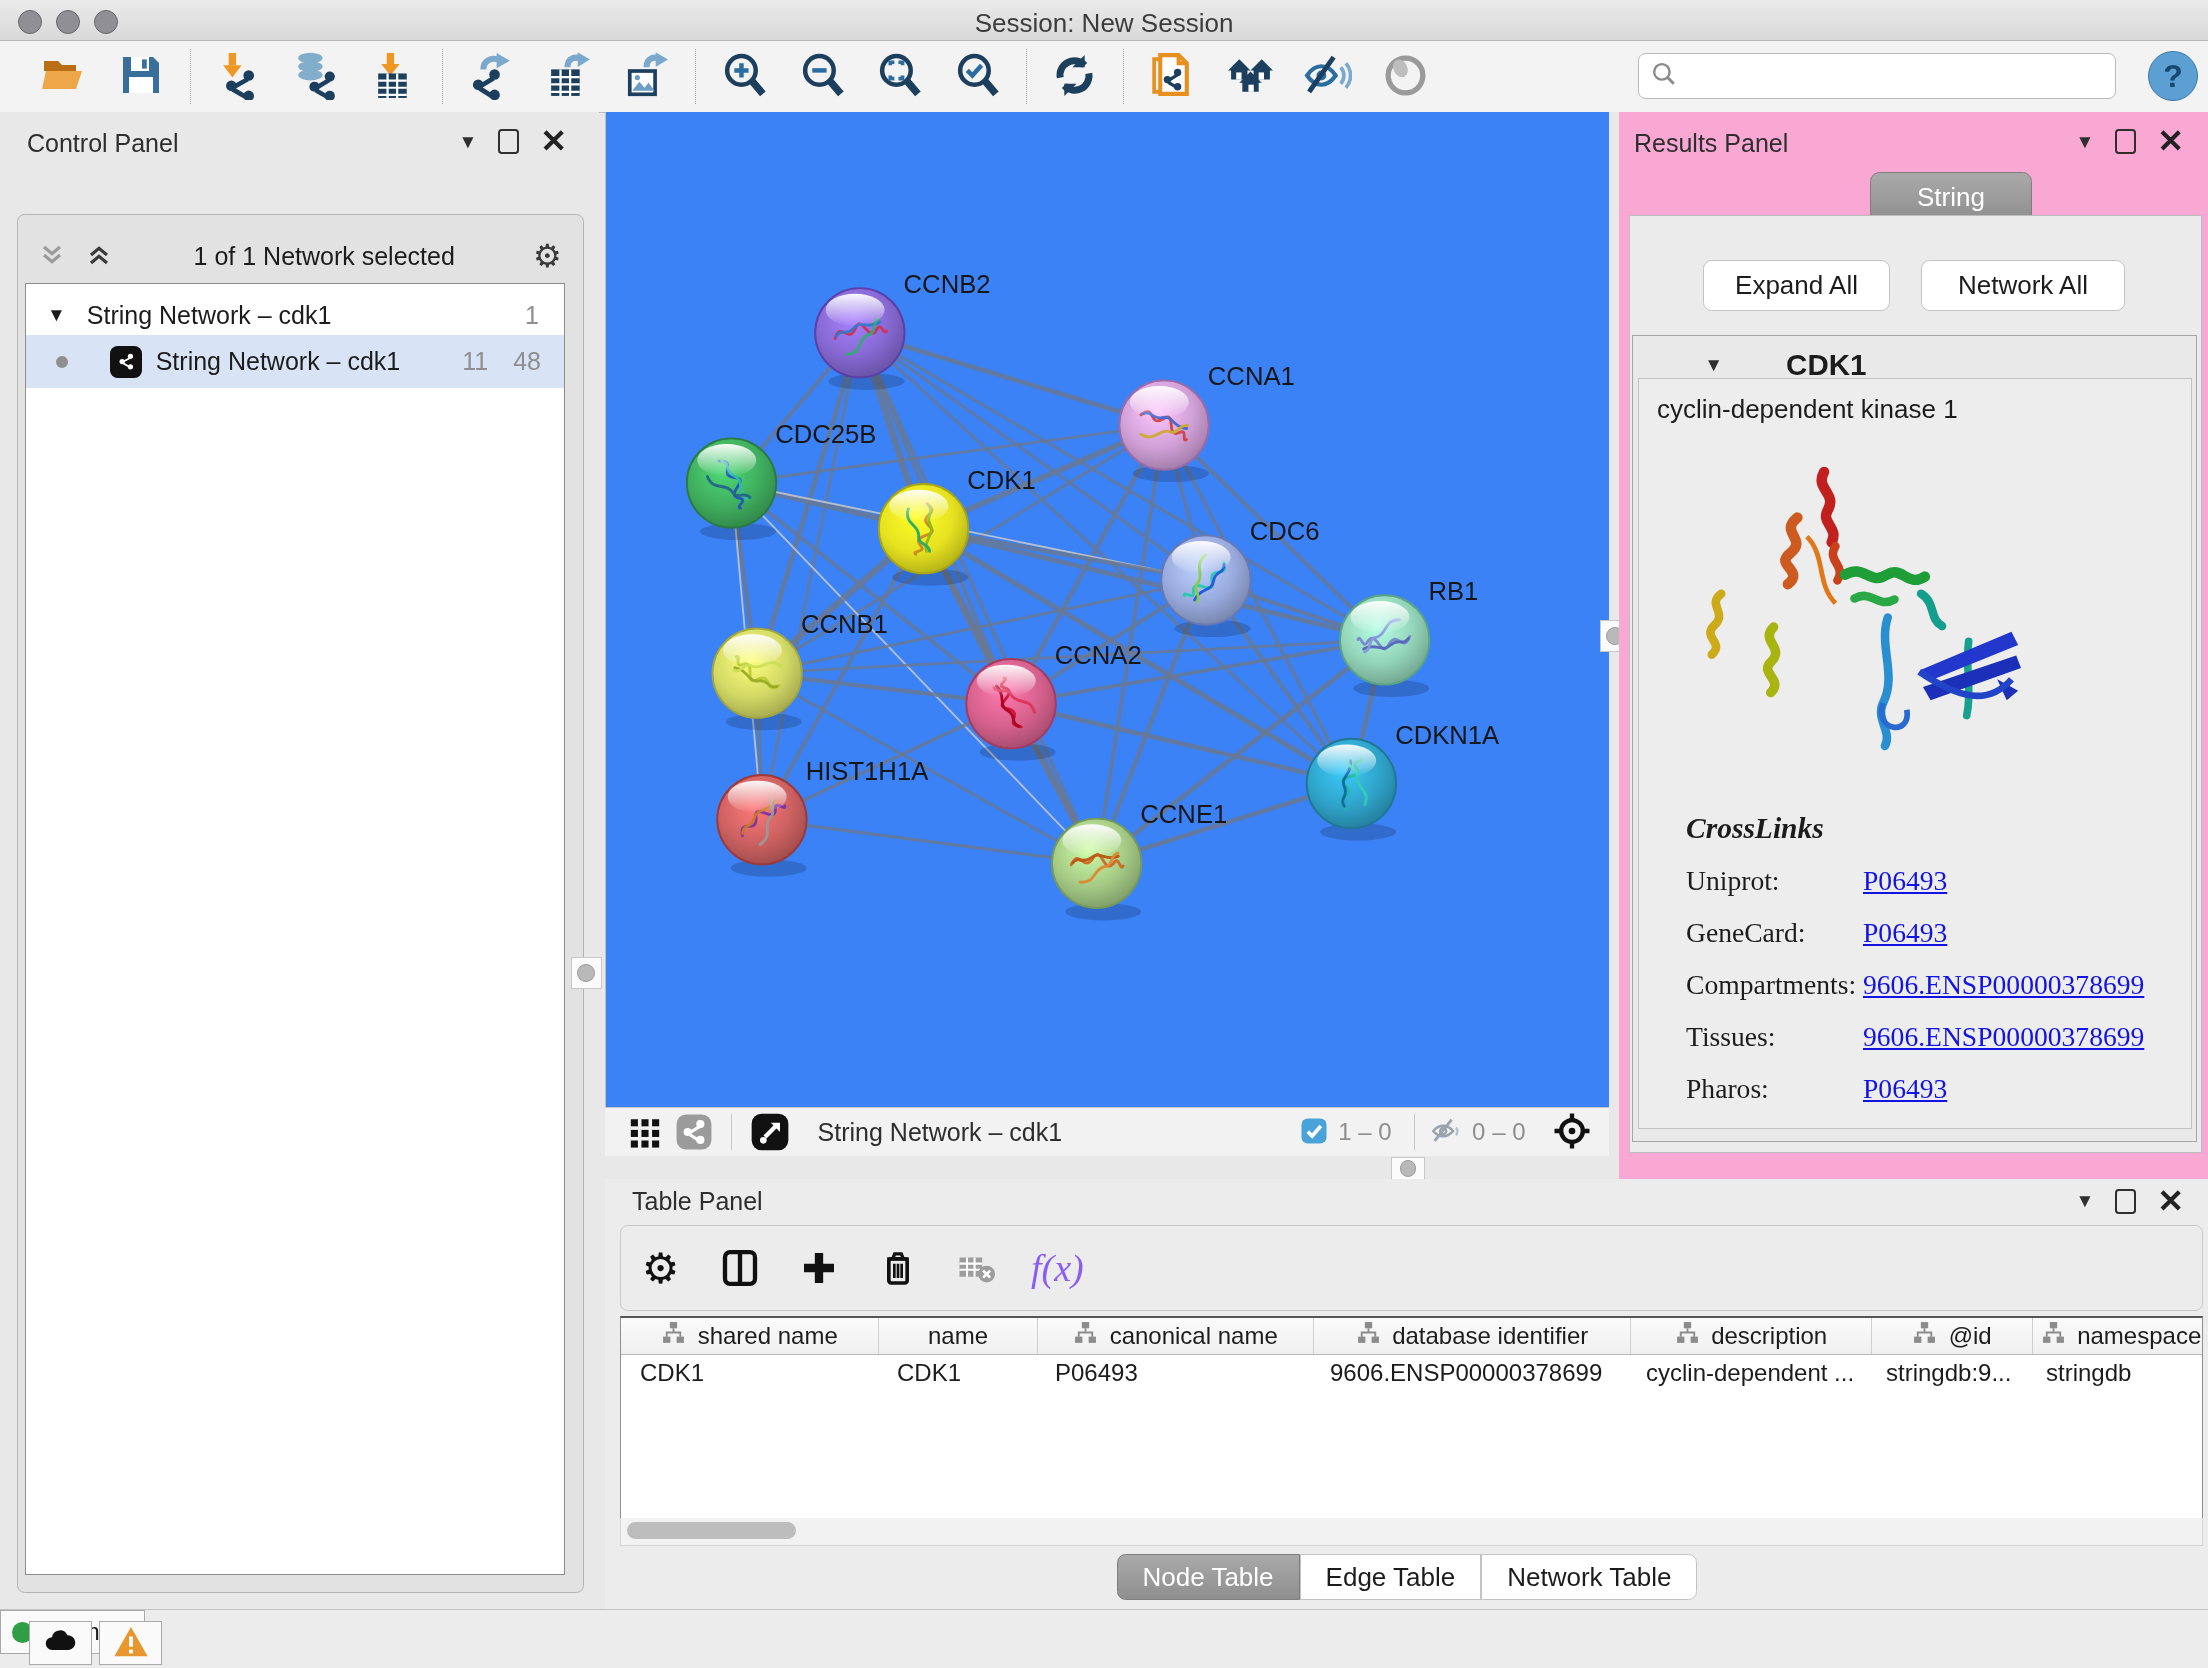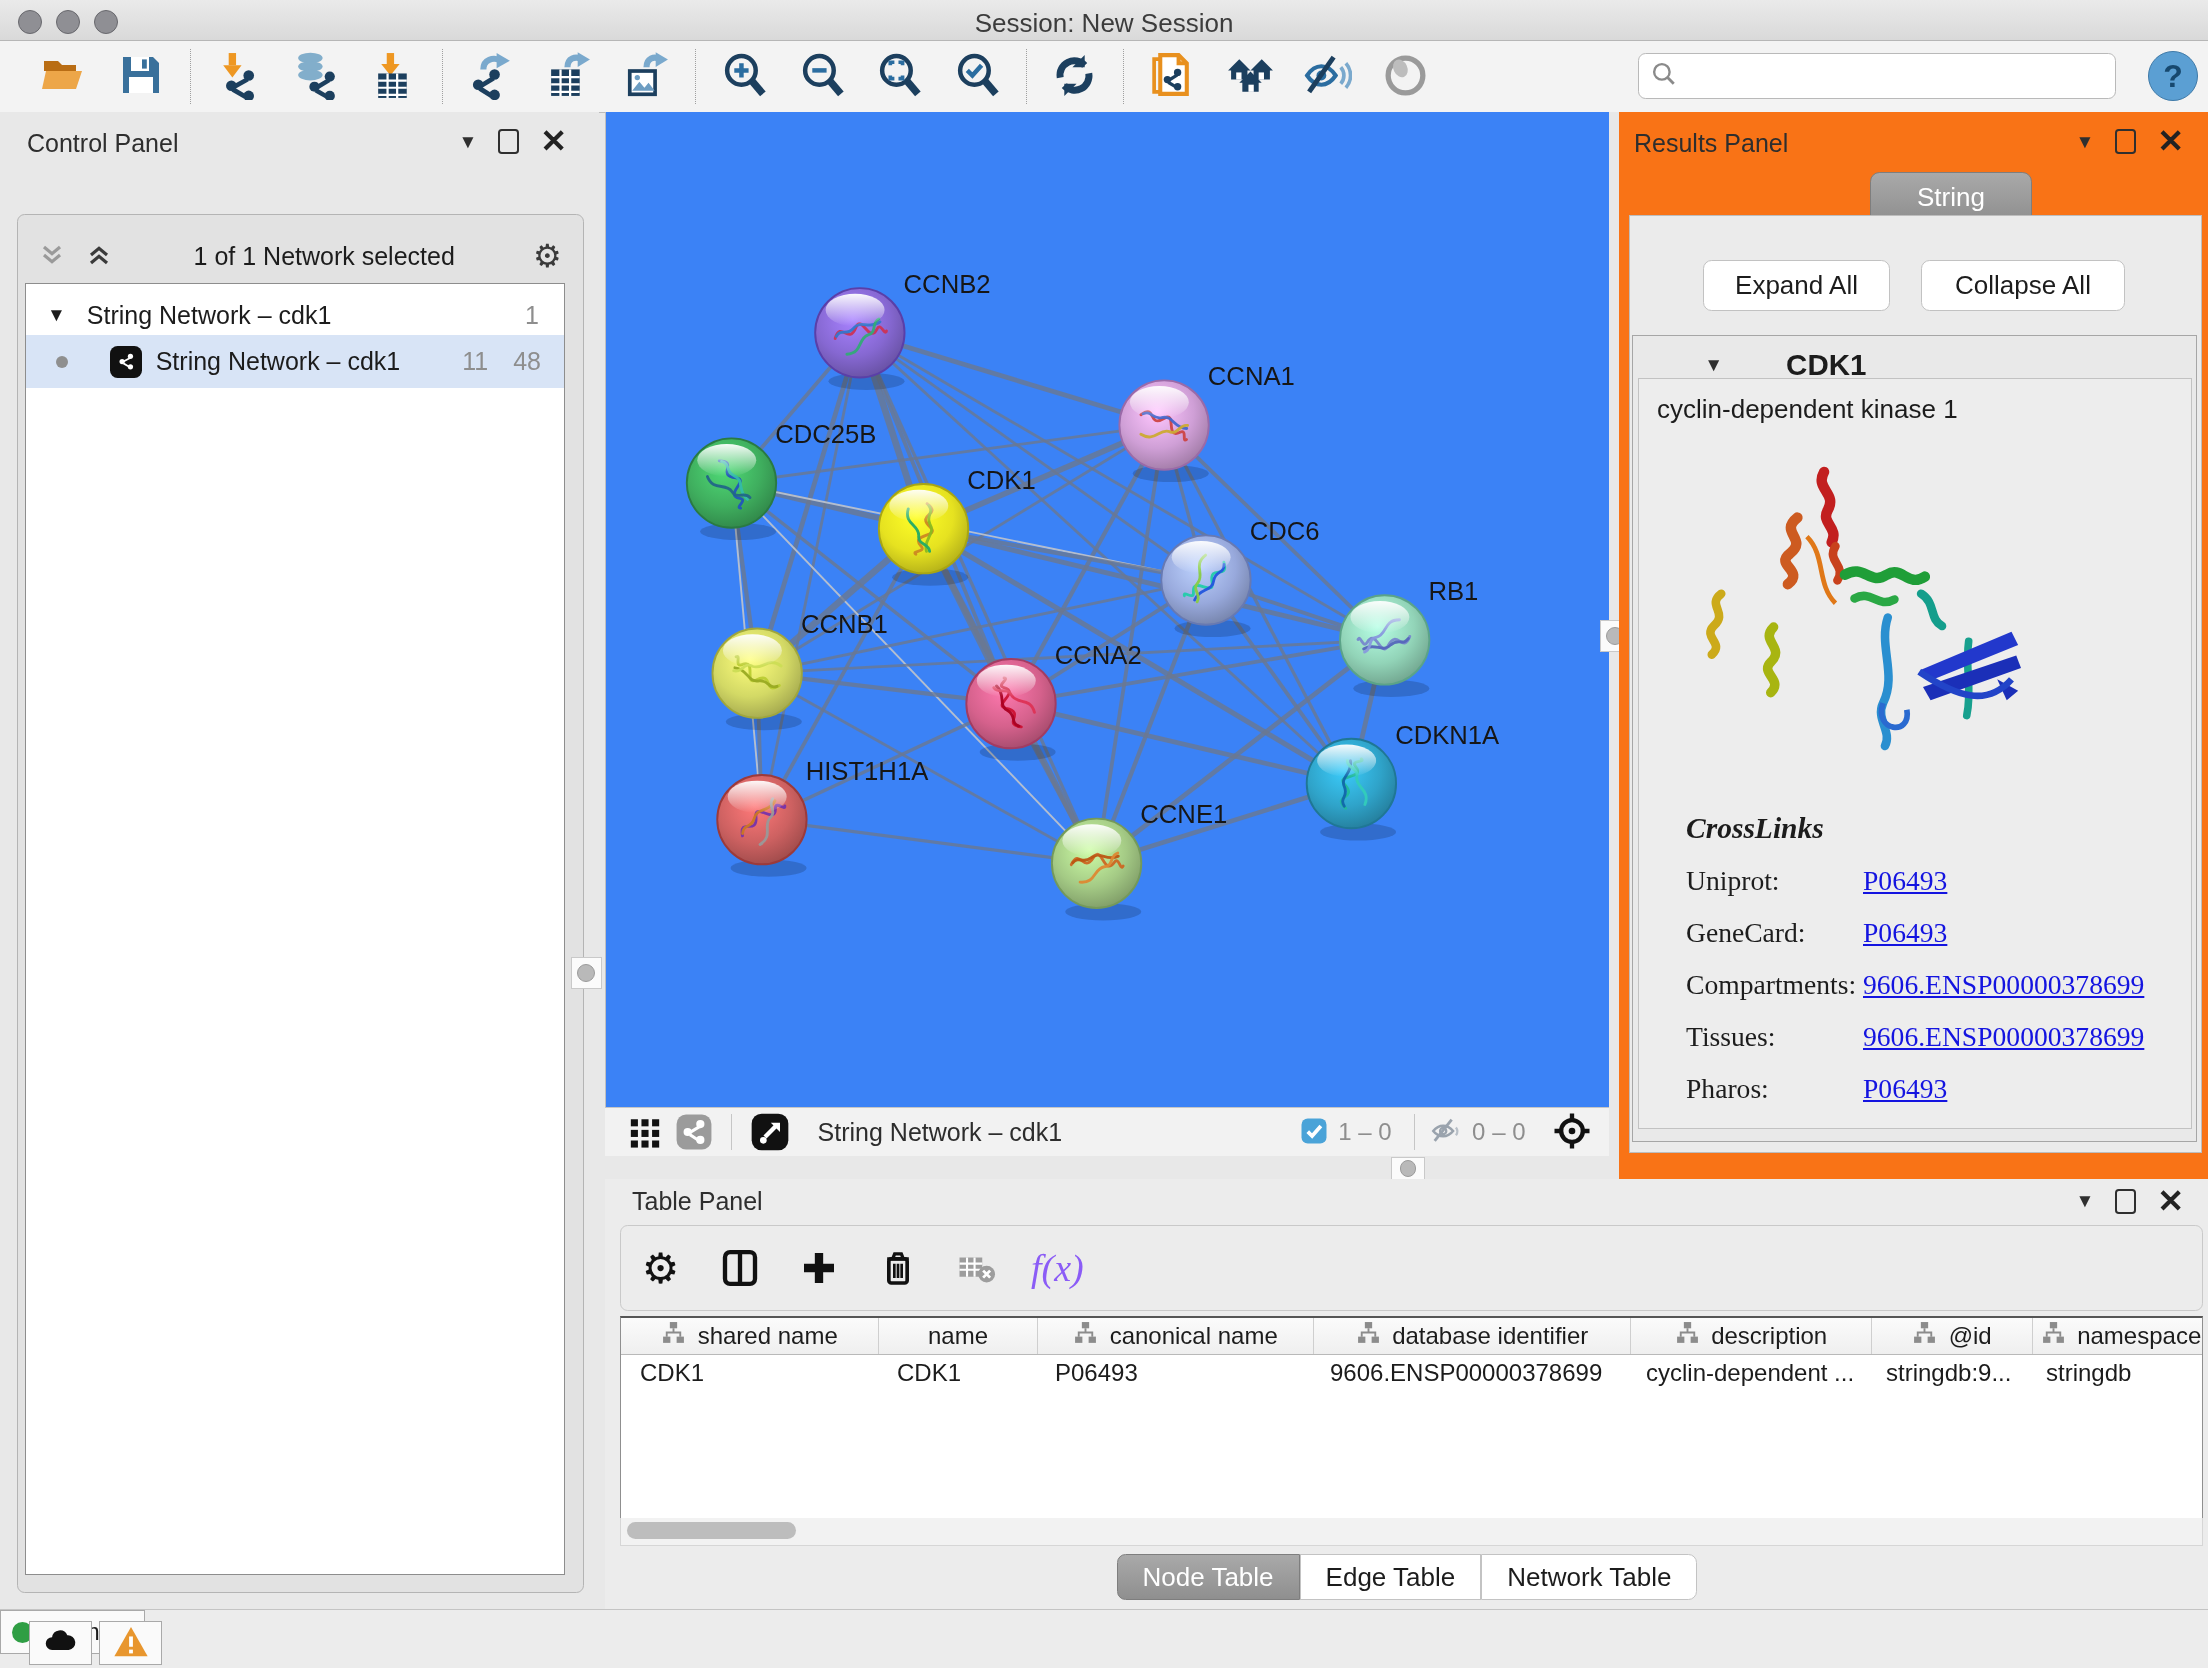--- a/index.html
+++ b/index.html
@@ -57,21 +57,21 @@
     align-items:center;justify-content:center;}
   
   #network-view{left:605px;top:112px;width:1004px;height:995px;background:#3b82f6;
     border-left:1px solid #c0c0c0;}
   #net-bar{left:605px;top:1107px;width:1004px;height:48px;background:#f2f2f2;
     border-top:1px solid #c6c6c6;display:flex;align-items:center;}
   .nb-div{height:36px;border-left:1px solid #c6c6c6;margin:0 13.3px;}
   #net-title{font-size:25px;color:#2d2d2d;margin-left:23px;flex:1;}
   .nb-count{font-size:24px;color:#8e8e8e;margin:0 9.5px;}
   
-  #results-panel{left:1619px;top:112px;width:590px;height:1067px;background:#f97316;}
+  #results-panel{left:1619px;top:112px;width:590px;height:1067px;background:#f9a8d4;}
   #rp-header{left:15px;top:17px;}
   #rp-ctl{right:25px;top:17px;}
   #rp-tab{left:251px;top:60px;width:110px;border-radius:9.5px 9.5px 0 0;}
   #rp-box{left:9.5px;top:103px;width:571px;height:936px;background:#ebebeb;
     border:1px solid #bdbdbd;}
   .rp-btn{position:absolute;top:148px;height:49px;background:#fff;border:1px solid #c2c2c2;
     border-radius:8.6px;font-size:26px;display:flex;align-items:center;justify-content:center;}
   #gene-box{left:13.3px;top:223px;width:563px;height:805px;background:#e9e9e9;border:1px solid #a6a6a6;}
   #gene-head{left:13.3px;top:232px;width:563px;height:42px;display:flex;align-items:center;}
   #gene-symbol{font-size:29.5px;font-weight:bold;margin-left:63px;}
@@ -639,21 +639,21 @@
 <div id="results-panel" class="abs">
   <div id="rp-header" class="abs panel-title">Results Panel</div>
   <div id="rp-ctl" class="abs panel-ctl">
     <span class="tri">▼</span>
     <span class="float-box"></span>
     <span class="close-x">✕</span>
   </div>
   <div id="rp-tab" class="abs tab active">String</div>
   <div id="rp-box" class="abs"></div>
   <div class="rp-btn" style="left:84px;width:185px">Expand All</div>
-  <div class="rp-btn" style="left:302px;width:202px">Collapse All</div>
+  <div class="rp-btn" style="left:302px;width:202px">Network All</div>
   <div id="gene-box" class="abs"></div>
   <div id="gene-head" class="abs">
     <span class="tri" style="margin-left:72px">▼</span>
     <span id="gene-symbol">CDK1</span>
   </div>
   <div id="gene-inner" class="abs"></div>
   <div id="gene-desc" class="abs">cyclin-dependent kinase 1</div>
   <div id="protein-img" class="abs">
     <svg width="380" height="314" viewBox="0 0 380 330">
       <path d="M148,22 C138,40 162,44 152,62 C144,76 164,80 156,96" stroke="#c21f1f" stroke-width="11" fill="none" stroke-linecap="round"></path>

